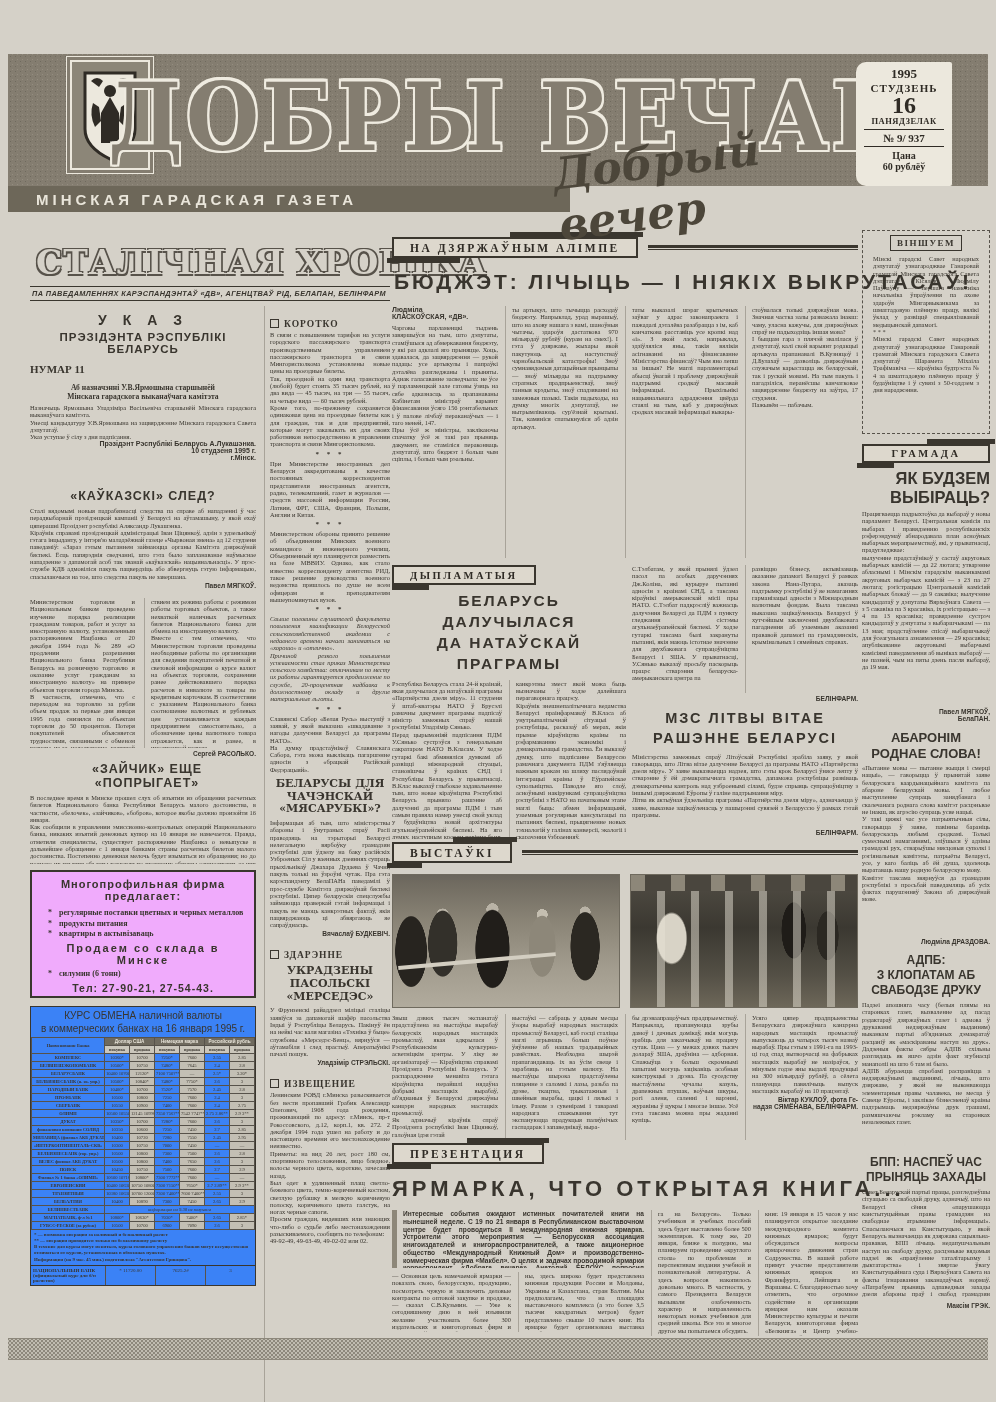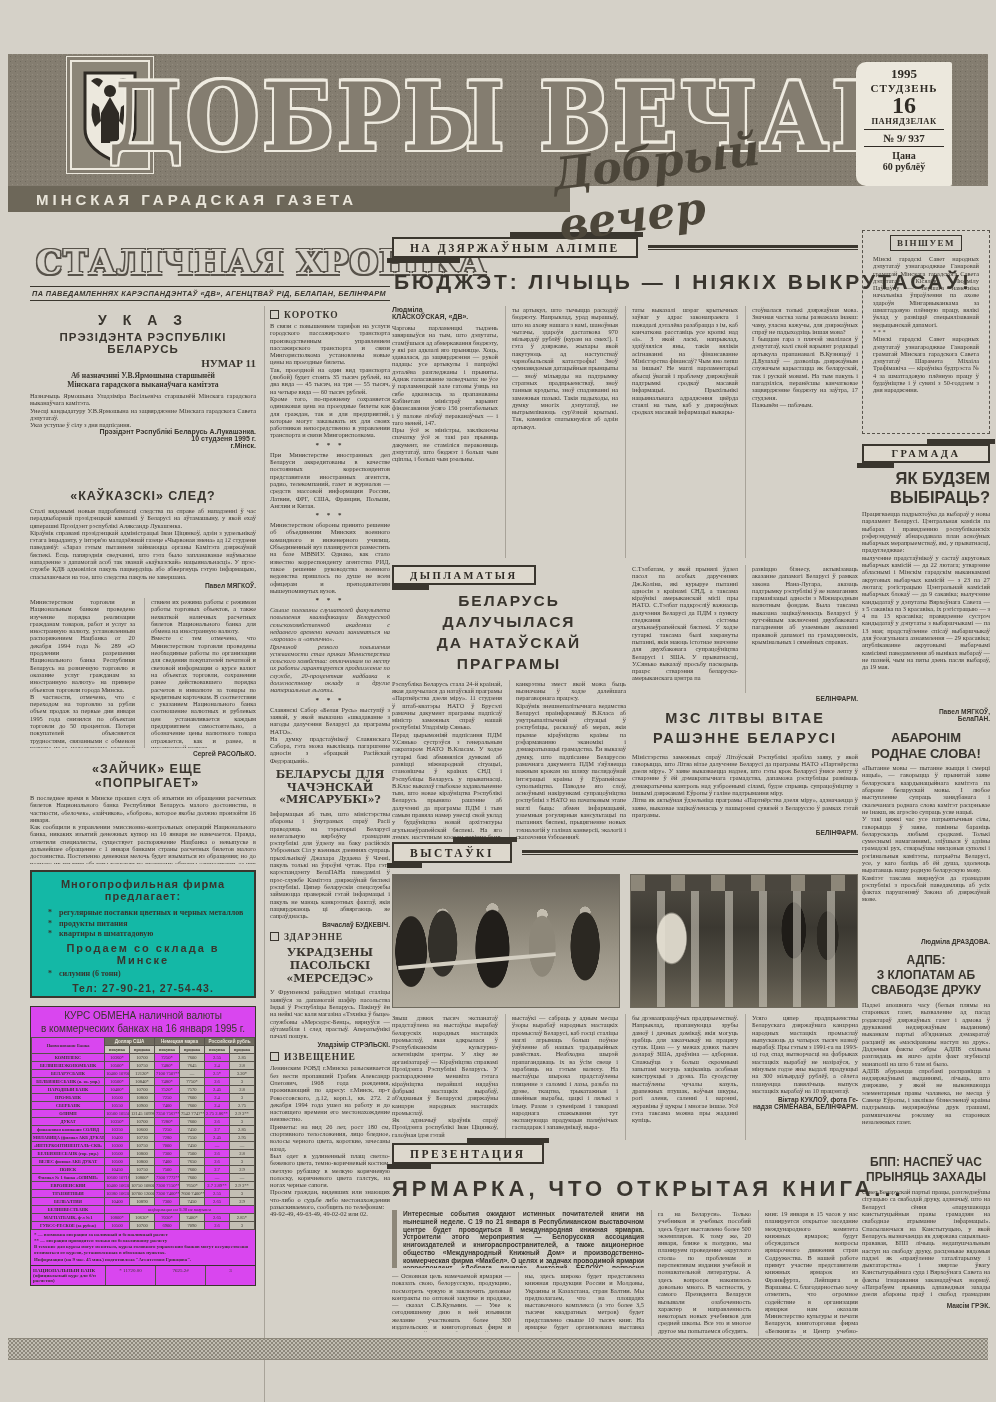--- a/index.html
+++ b/index.html
@@ -37,50 +37,50 @@
   #left-sec{position:absolute;left:30px;top:226px;width:360px;height:1140px;}
   #chron-head{display:flex;align-items:flex-end;height:56px;}
   #chron-title{font-family:"DejaVu Serif",serif;font-weight:bold;font-size:33px;letter-spacing:1px;color:#d5d1c8;
     text-shadow:-1.5px -1.5px 0 #57524a,1.5px -1.5px 0 #57524a,-1.5px 1.5px 0 #57524a,1.5px 1.5px 0 #57524a,0 1.5px 0 #57524a,0 -1.5px 0 #57524a;white-space:nowrap;margin-left:6px;}
   #chron-strip{border-top:1.5px solid #3a362e;border-bottom:1.5px solid #3a362e;margin-top:4px;padding:2px 2px;font:bold italic 7.3px "Liberation Sans",sans-serif;letter-spacing:.4px;}
   #chron-cols{display:flex;margin-top:5px;}
   #lcol{width:226px;}
   #mcol{width:126px;margin-left:8px;border-left:1px solid #a8a399;padding-left:5px;box-sizing:content-box;}
   .h-ukaz{font:bold 14px "Liberation Sans",sans-serif;text-align:center;letter-spacing:6px;margin-top:6px;}
   .h-ukaz2{font:bold 11.5px "Liberation Sans",sans-serif;text-align:center;letter-spacing:1px;margin:3px 0 2px;}
-  .h-numar{font:bold 11px "Liberation Serif",serif;text-align:right;margin:2px 0;}
+  .h-numar{font:bold 11px "Liberation Serif",serif;text-align:left;margin:8px 0;}
   .h-sub{font:bold 8px "Liberation Serif",serif;text-align:center;margin:1px 0 3px;}
   .h-art{font:bold 12.5px "Liberation Sans",sans-serif;text-align:center;letter-spacing:1px;margin:7px 0 4px;}
   .sig-r{font:bold 7px "Liberation Sans",sans-serif;text-align:right;}
   #dollar-cols{display:flex;height:150px;overflow:hidden;}
   #dollar-cols .dc{width:108px;}
   #dollar-cols .dc+.dc{margin-left:9px;border-left:1px solid #a8a399;padding-left:6px;}
   
-  #adbox{border:2.5px solid #3a362e;margin-top:6px;padding:6px 8px;height:128px;box-sizing:border-box;background:#14b8a6;}
+  #adbox{border:2.5px solid #3a362e;margin-top:6px;padding:6px 8px;height:128px;box-sizing:border-box;background:#f0abfc;}
   #adbox .a1{font:bold 11px "Liberation Sans",sans-serif;text-align:center;letter-spacing:1px;}
   #adbox ul{margin:6px 0 2px 8px;padding:0;list-style:none;font:8px "Liberation Serif",serif;font-weight:bold;}
   #adbox li{margin:1.5px 0;}
   #adbox li::before{content:'*';margin-right:7px;}
   #adbox .a2{font:bold 11px "Liberation Sans",sans-serif;text-align:center;letter-spacing:2px;margin:4px 0 3px;}
   #adbox .a3{font:bold 10.5px "Liberation Sans",sans-serif;text-align:center;letter-spacing:1px;margin-top:4px;}
   
-  #banktbl{border:1.5px solid #3a362e;margin-top:8px;background:#d946ef;}
+  #banktbl{border:1.5px solid #3a362e;margin-top:8px;background:#3b82f6;}
   #banktbl .tt{font:10.5px "Liberation Sans",sans-serif;text-align:center;padding:3px 2px 2px;line-height:1.25;}
   #banktbl table{border-collapse:collapse;width:100%;table-layout:fixed;}
   #banktbl th,#banktbl td{border:1px solid #57524a;font-size:4.6px;padding:1px 1px;text-align:center;overflow:hidden;white-space:nowrap;}
   #banktbl .bname{width:70px;font-weight:bold;font-size:4.4px;}
   #banktbl thead .grp{background:#6f6a5e;color:#e9e5da;font:bold 4.6px "Liberation Sans",sans-serif;}
   #banktbl thead .sub{font-size:4.2px;background:#cbc7bc;}
   #banktbl td.shade{background:#c3bfb4;}
   #banktbl .bspan{font-size:4.6px;font-style:italic;}
   #tbl-foot{font-size:4.9px;line-height:1.25;padding:2px 3px;white-space:pre-line;font-weight:bold;}
   #natrow{border-top:1.5px solid #3a362e;display:flex;font-size:5px;}
   #natrow div{border-right:1px solid #57524a;padding:2px;}
   
-  .kor-h{font:bold 9.5px "Liberation Serif",serif;letter-spacing:1px;margin:4px 0 2px;}
+  .kor-h{font:bold 9.5px "Liberation Serif",serif;letter-spacing:1px;margin:13px 0 2px;}
   .kor-h .sq{display:inline-block;width:7px;height:7px;border:1.2px solid #39352e;margin-right:5px;vertical-align:-1px;}
   .m-head{font:bold 11px "DejaVu Serif",serif;text-align:center;line-height:1.15;margin:5px 0 3px;}
   
   #center-sec{position:absolute;left:392px;top:230px;width:466px;height:1136px;}
   .abs{position:absolute;}
   #bud-head{font:bold 21px "Liberation Sans",sans-serif;letter-spacing:3px;white-space:nowrap;}
   .byline{font:bold 7px "Liberation Sans",sans-serif;margin-bottom:4px;white-space:pre-line;}
   .c4{display:flex;}
   .c4>div{flex:1;}
   .c4>div+div{margin-left:7px;border-left:1px solid #a8a399;padding-left:6px;}
@@ -208,21 +208,21 @@
           <div class="body-t">В последнее время в Минске прошел слух об изъятии из обращения расчетных билетов Национального банка Республики Беларусь малого достоинства, в частности, «белочек», «зайчиков», «бобров», которое якобы должно произойти 16 января.
 Как сообщили в управлении эмиссионно-контрольных операций Национального банка, никаких изъятий денежных купюр на 16 января не намечается. Правда, отметили специалисты, существует распоряжение Нацбанка о невыпуске в дальнейшее обращение с 1 января банками страны расчетных билетов малого достоинства. Постепенно денежная мелочь будет изыматься из обращения; но до полного их изъятия объекты торговли по-прежнему обязаны осуществлять за них все необходимые расчеты.</div>
           <div class="sig">Сергей РАСОЛЬКО.</div>
         </div>
 
         <div id="adbox">
           <div class="a1">Многопрофильная   фирма   предлагает:</div>
           <ul>
             <li>регулярные поставки цветных и черных металлов</li>
             <li>продукты питания</li>
-            <li>квартиры в шматгадовую</li>
+            <li>квартиры в актывізаваць</li>
           </ul>
           <div class="a2">Продаем   со   склада   в   Минске</div>
           <ul style="margin-top:0;">
             <li>силумин (6 тонн)</li>
           </ul>
           <div class="a3">Тел:    27-90-21,    27-54-43.</div>
         </div>
 
         <div id="banktbl">
           <div class="tt body-t" style="font-size:10px;text-align:center;white-space:pre-line;">КУРС ОБМЕНА наличной валюты

